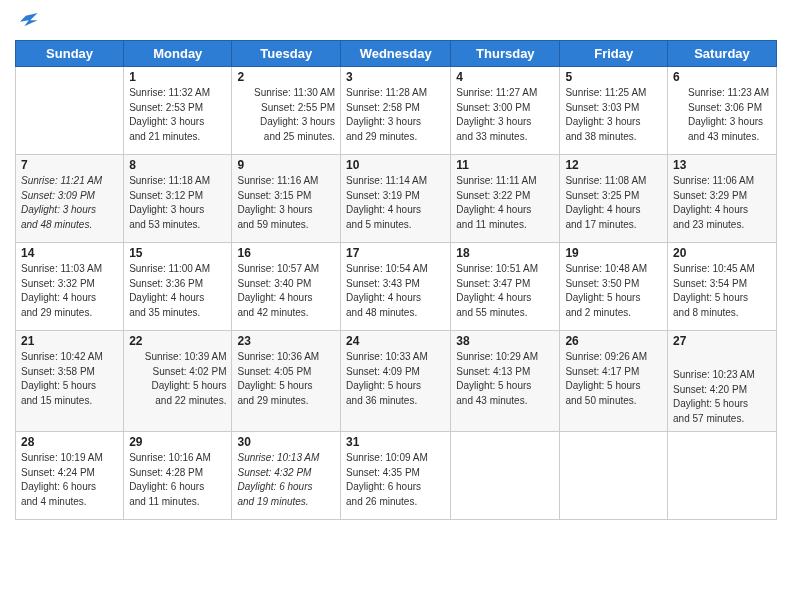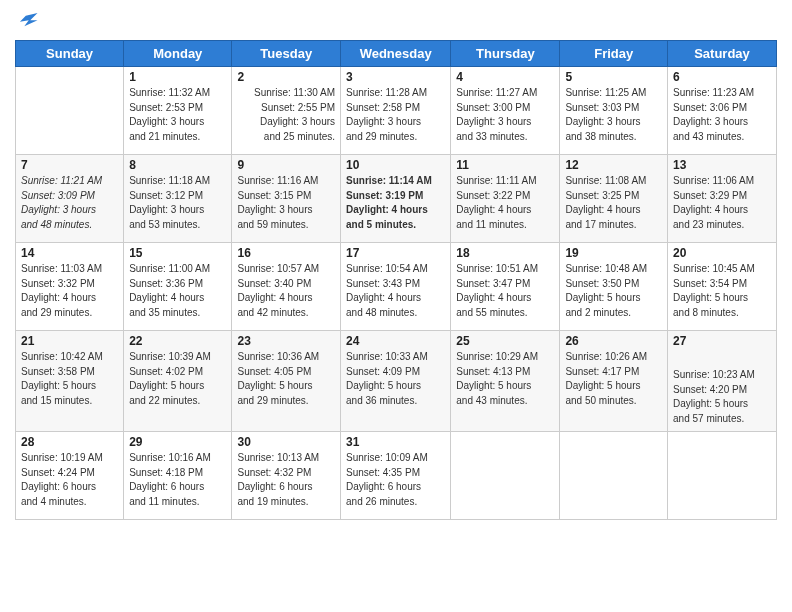--- a/index.html
+++ b/index.html
@@ -158,21 +158,21 @@
           </td>
           <td>
             <span class="day-num">5</span>
             <div class="day-info" style="white-space: pre-line;">Sunrise: 11:25 AM
 Sunset: 3:03 PM
 Daylight: 3 hours
 and 38 minutes.</div>
           </td>
           <td>
             <span class="day-num">6</span>
-            <div class="day-info" style="white-space: pre-line;">Sunrise: 11:23 AM
+            <div class="day-info" style="white-space: pre-line; margin-left: 15px;">Sunrise: 11:23 AM
 Sunset: 3:06 PM
 Daylight: 3 hours
 and 43 minutes.</div>
           </td>
         </tr>
         <tr>
           <td>
             <span class="day-num">7</span>
             <div class="day-info" style="white-space: pre-line; font-style: italic;">Sunrise: 11:21 AM
 Sunset: 3:09 PM
@@ -188,21 +188,21 @@
           </td>
           <td>
             <span class="day-num">9</span>
             <div class="day-info" style="white-space: pre-line;">Sunrise: 11:16 AM
 Sunset: 3:15 PM
 Daylight: 3 hours
 and 59 minutes.</div>
           </td>
           <td>
             <span class="day-num">10</span>
-            <div class="day-info" style="white-space: pre-line; font-weight: bold;">Sunrise: 11:14 AM
+            <div class="day-info" style="white-space: pre-line;">Sunrise: 11:14 AM
 Sunset: 3:19 PM
 Daylight: 4 hours
 and 5 minutes.</div>
           </td>
           <td>
             <span class="day-num">11</span>
             <div class="day-info" style="white-space: pre-line;">Sunrise: 11:11 AM
 Sunset: 3:22 PM
 Daylight: 4 hours
 and 11 minutes.</div>
@@ -276,49 +276,49 @@
         <tr>
           <td>
             <span class="day-num">21</span>
             <div class="day-info" style="white-space: pre-line;">Sunrise: 10:42 AM
 Sunset: 3:58 PM
 Daylight: 5 hours
 and 15 minutes.</div>
           </td>
           <td>
             <span class="day-num">22</span>
-            <div class="day-info" style="white-space: pre-line;">Sunrise: 10:39 AM
+            <div class="day-info" style="white-space: pre-line; text-align: right;">Sunrise: 10:39 AM
 Sunset: 4:02 PM
 Daylight: 5 hours
 and 22 minutes.</div>
           </td>
           <td>
             <span class="day-num">23</span>
             <div class="day-info" style="white-space: pre-line;">Sunrise: 10:36 AM
 Sunset: 4:05 PM
 Daylight: 5 hours
 and 29 minutes.</div>
           </td>
           <td>
             <span class="day-num">24</span>
             <div class="day-info" style="white-space: pre-line;">Sunrise: 10:33 AM
 Sunset: 4:09 PM
 Daylight: 5 hours
 and 36 minutes.</div>
           </td>
           <td>
-            <span class="day-num">25</span>
+            <span class="day-num">38</span>
             <div class="day-info" style="white-space: pre-line;">Sunrise: 10:29 AM
 Sunset: 4:13 PM
 Daylight: 5 hours
 and 43 minutes.</div>
           </td>
           <td>
             <span class="day-num">26</span>
-            <div class="day-info" style="white-space: pre-line;">Sunrise: 10:26 AM
+            <div class="day-info" style="white-space: pre-line;">Sunrise: 09:26 AM
 Sunset: 4:17 PM
 Daylight: 5 hours
 and 50 minutes.</div>
           </td>
           <td>
             <span class="day-num">27</span>
             <div class="day-info" style="white-space: pre-line; margin-top: 20px;">Sunrise: 10:23 AM
 Sunset: 4:20 PM
 Daylight: 5 hours
 and 57 minutes.</div>
@@ -328,27 +328,27 @@
           <td>
             <span class="day-num">28</span>
             <div class="day-info" style="white-space: pre-line;">Sunrise: 10:19 AM
 Sunset: 4:24 PM
 Daylight: 6 hours
 and 4 minutes.</div>
           </td>
           <td>
             <span class="day-num">29</span>
             <div class="day-info" style="white-space: pre-line;">Sunrise: 10:16 AM
-Sunset: 4:18 PM
+Sunset: 4:28 PM
 Daylight: 6 hours
 and 11 minutes.</div>
           </td>
           <td>
             <span class="day-num">30</span>
-            <div class="day-info" style="white-space: pre-line;">Sunrise: 10:13 AM
+            <div class="day-info" style="white-space: pre-line; font-style: italic;">Sunrise: 10:13 AM
 Sunset: 4:32 PM
 Daylight: 6 hours
 and 19 minutes.</div>
           </td>
           <td>
             <span class="day-num">31</span>
             <div class="day-info" style="white-space: pre-line;">Sunrise: 10:09 AM
 Sunset: 4:35 PM
 Daylight: 6 hours
 and 26 minutes.</div>

